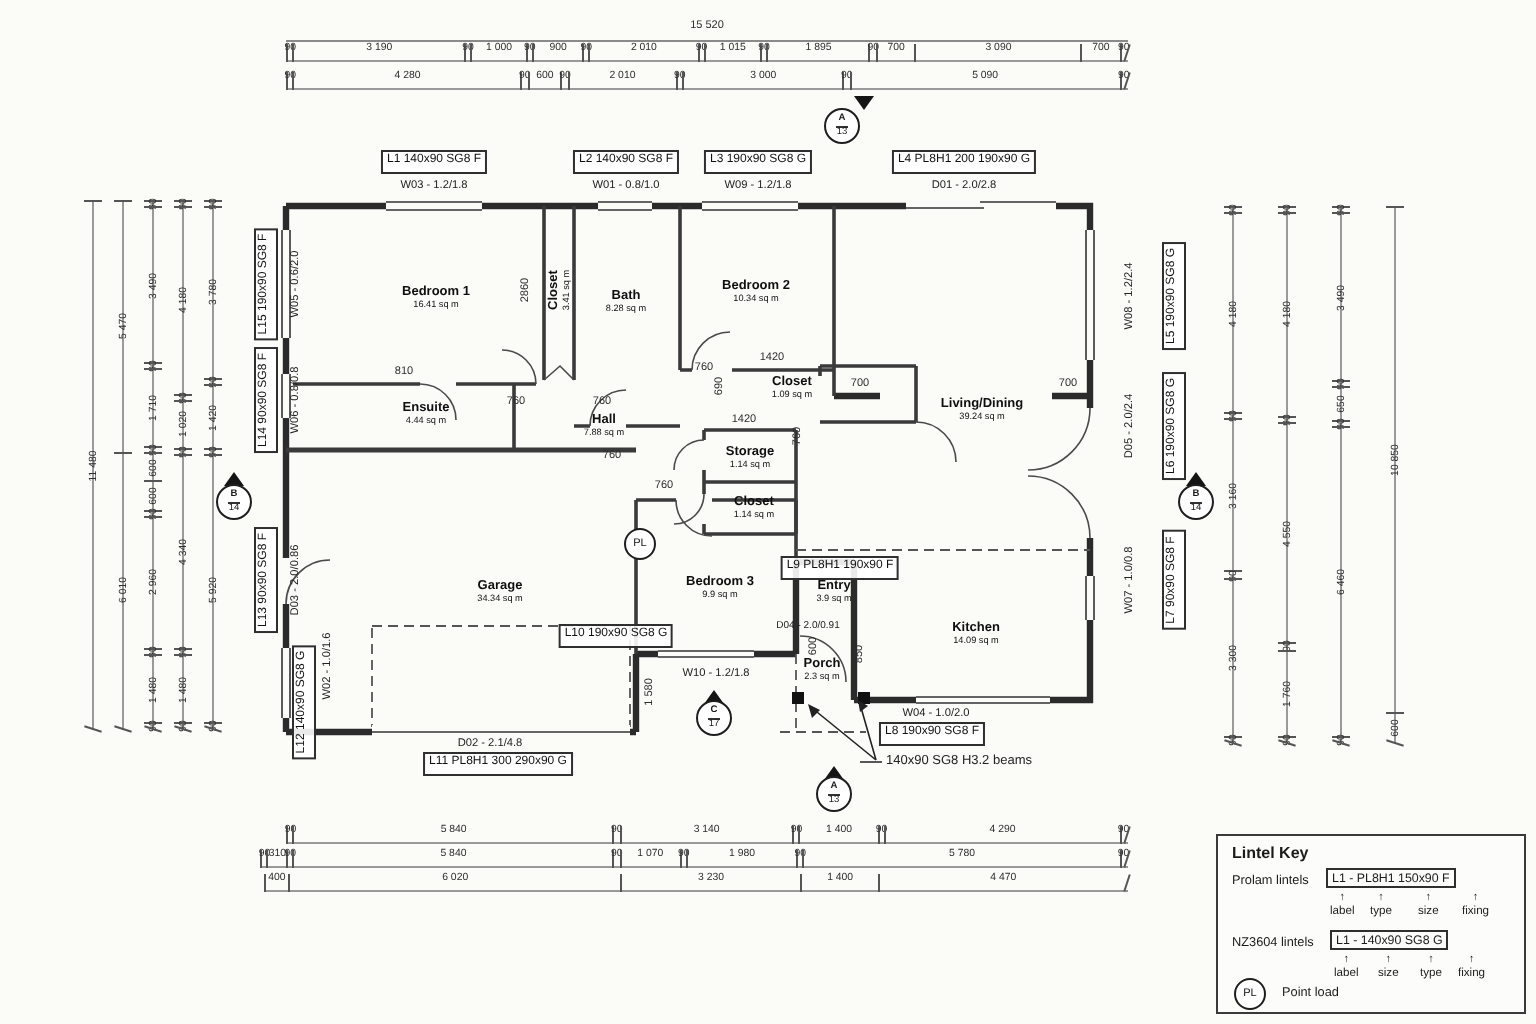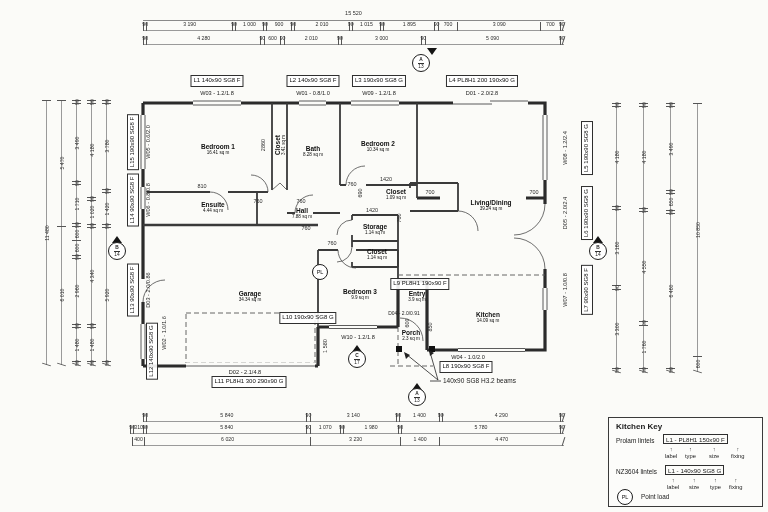--- a/index.html
+++ b/index.html
@@ -622,21 +622,21 @@
       <span class="ms">17</span>
     </div>
 
   <div class="abs tri-up" style="left:412px;top:383px"></div>
   <div class="abs marker ctr" style="left:417px;top:397px">
     <span class="ml">A</span>
       <span class="ms">13</span>
     </div>
 
   <div class="abs key" style="left:608px;top:417px;width:153px;height:88px">
-    <div class="abs key-title" style="left:7px;top:4px">Kitchen Key</div>
+    <div class="abs key-title" style="left:7px;top:4px">Lintel Key</div>
     <div class="abs key-label" style="left:7px;top:19px">Prolam lintels</div>
     <div class="abs key-box" style="left:54px;top:16px">L1 - PL8H1 150x90 F</div>
     <div class="abs part" style="left:56px;top:29px"><span class="ar">↑</span><span>label</span></div>
     <div class="abs part" style="left:76px;top:29px"><span class="ar">↑</span><span>type</span></div>
     <div class="abs part" style="left:100px;top:29px"><span class="ar">↑</span><span>size</span></div>
     <div class="abs part" style="left:122px;top:29px"><span class="ar">↑</span><span>fixing</span></div>
     <div class="abs key-label" style="left:7px;top:50px">NZ3604 lintels</div>
     <div class="abs key-box" style="left:56px;top:47px">L1 - 140x90 SG8 G</div>
     <div class="abs part" style="left:58px;top:60px"><span class="ar">↑</span><span>label</span></div>
     <div class="abs part" style="left:80px;top:60px"><span class="ar">↑</span><span>size</span></div>

